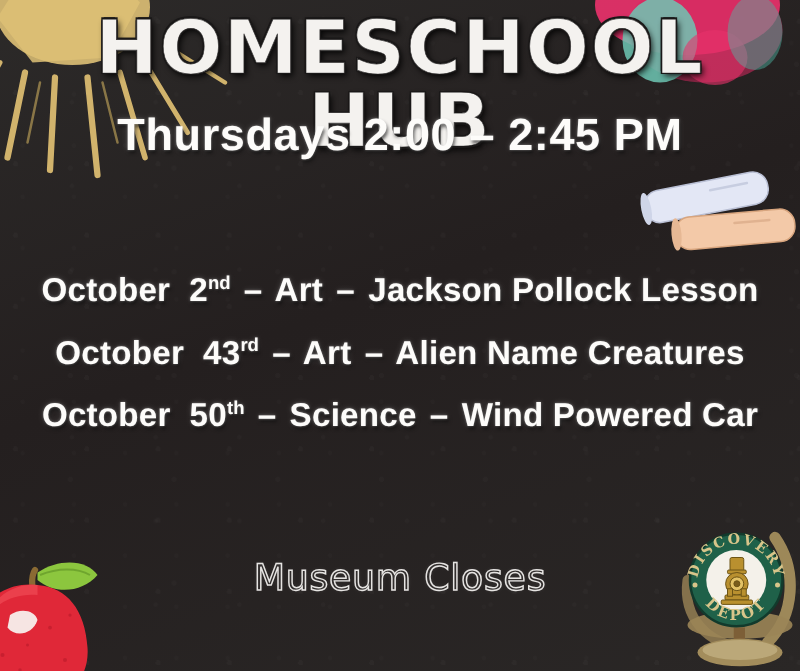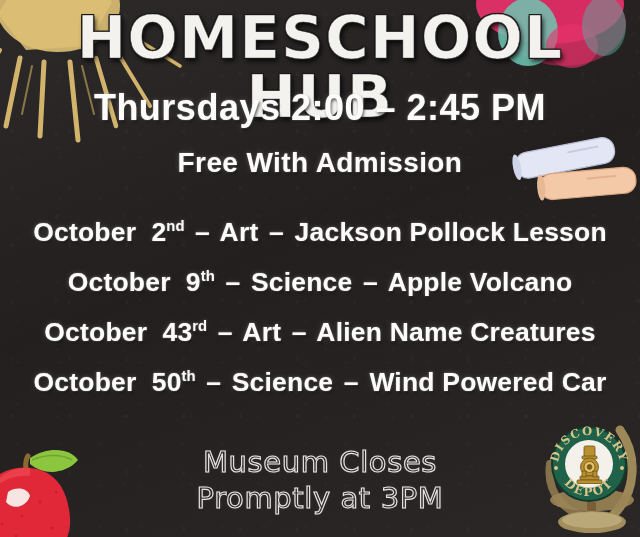--- a/index.html
+++ b/index.html
@@ -166,21 +166,20 @@
     <ellipse cx="110" cy="50" rx="62" ry="42" fill="#d62a60" opacity="0.55"></ellipse>
     <ellipse cx="74" cy="58" rx="30" ry="34" fill="#6fc7b4" opacity="0.85"></ellipse>
     <ellipse cx="118" cy="72" rx="26" ry="22" fill="#e8326b" opacity="0.6"></ellipse>
     <ellipse cx="150" cy="52" rx="22" ry="30" fill="#4fb9a6" opacity="0.45"></ellipse>
   </svg>
 
   <div class="txt" id="title">HOMESCHOOL HUB</div>
 
   <div class="txt chalkfont" id="time-line">Thursdays 2:00 – 2:45 PM</div>
 
-  <div class="txt chalkfont" id="subtitle">Free With Admission</div>
 
   <svg class="deco" id="chalk-sticks" viewBox="0 0 148 82">
     <g transform="rotate(-11 74 34)">
       <rect x="20" y="16" width="100" height="26" rx="12" fill="#e3e7f5" stroke="#b9bfd4" stroke-width="1.2"></rect>
       <line x1="74" y1="24" x2="104" y2="24" stroke="#c7cde0" stroke-width="2" stroke-linecap="round"></line>
       <ellipse cx="21" cy="29" rx="4" ry="13" fill="#cfd5e8"></ellipse>
     </g>
     <g transform="rotate(-5 74 56)">
       <rect x="44" y="44" width="96" height="26" rx="12" fill="#f3c9a8" stroke="#d8a57e" stroke-width="1.2"></rect>
       <line x1="92" y1="52" x2="120" y2="52" stroke="#e0b290" stroke-width="2" stroke-linecap="round"></line>
@@ -192,47 +191,38 @@
     <div class="event-row chalkfont">
       <span>October</span>
       <span>&nbsp;</span><span>2</span><sup>nd</sup>
       <span class="sep">–</span>
       <span>Art</span>
       <span class="sep">–</span>
       <span>Jackson Pollock Lesson</span>
     </div>
     <div class="event-row chalkfont">
       <span>October</span>
-      <span>&nbsp;</span><span>9</span><sup>th</sup>
-      <span class="sep">–</span>
-      <span>Science</span>
-      <span class="sep">–</span>
-      <span>Apple Volcano</span>
-    </div>
-    <div class="event-row chalkfont">
-      <span>October</span>
       <span>&nbsp;</span><span>43</span><sup>rd</sup>
       <span class="sep">–</span>
       <span>Art</span>
       <span class="sep">–</span>
       <span>Alien Name Creatures</span>
     </div>
     <div class="event-row chalkfont">
       <span>October</span>
       <span>&nbsp;</span><span>50</span><sup>th</sup>
       <span class="sep">–</span>
       <span>Science</span>
       <span class="sep">–</span>
       <span>Wind Powered Car</span>
     </div>
   </div>
 
   <div id="footer">
     <span class="fline">Museum Closes</span>
-    <span class="fline">Promptly at 3PM</span>
   </div>
 
   <svg class="deco" id="apple" viewBox="0 0 108 112">
     <path d="M44 26 C62 14 84 16 92 28 C80 42 58 44 44 32 Z" fill="#8cc63e"></path>
     <path d="M46 28 C60 22 76 22 86 28" stroke="#6fa52e" stroke-width="1.6" fill="none"></path>
     <path d="M42 50 C40 40 38 30 42 24" stroke="#8a6a33" stroke-width="5" fill="none" stroke-linecap="round"></path>
     <path d="M44 36 C14 32 -12 56 -8 92 C-5 116 18 132 42 126 C66 132 86 112 84 86 C82 56 68 38 44 36 Z" fill="#e02838"></path>
     <path d="M44 36 C22 34 2 50 -2 76 C2 56 20 42 44 44 Z" fill="#ef4a55" opacity="0.7"></path>
     <path d="M22 60 C30 54 42 56 44 64 C40 76 26 78 20 70 Z" fill="#f7f5f2" opacity="0.92"></path>
     <g fill="#9c1020" opacity="0.35">

